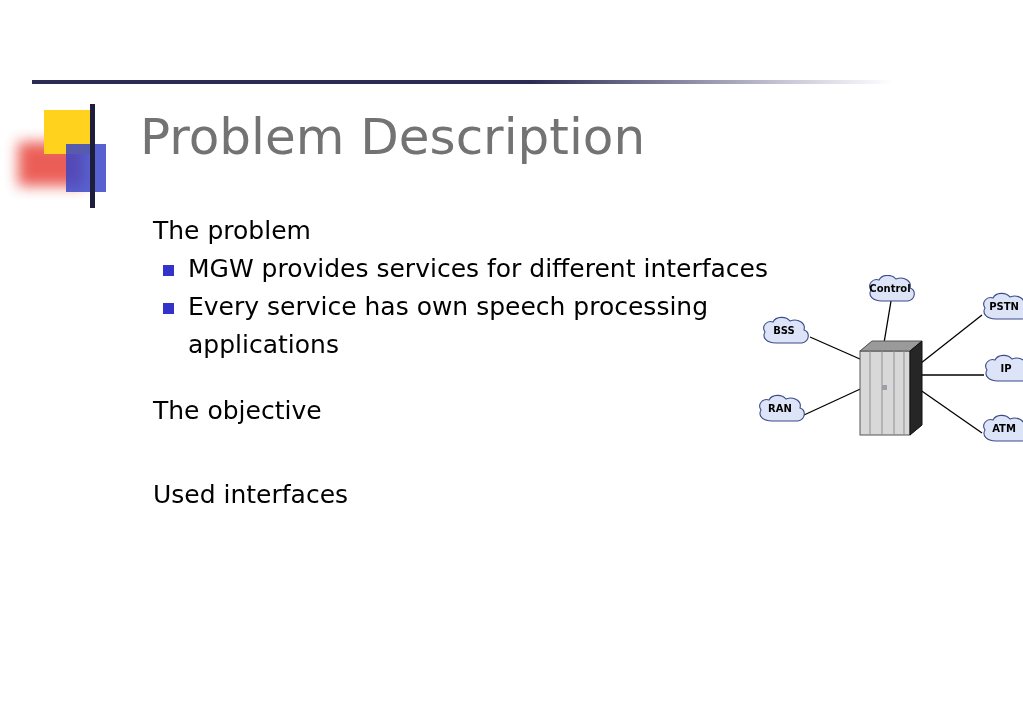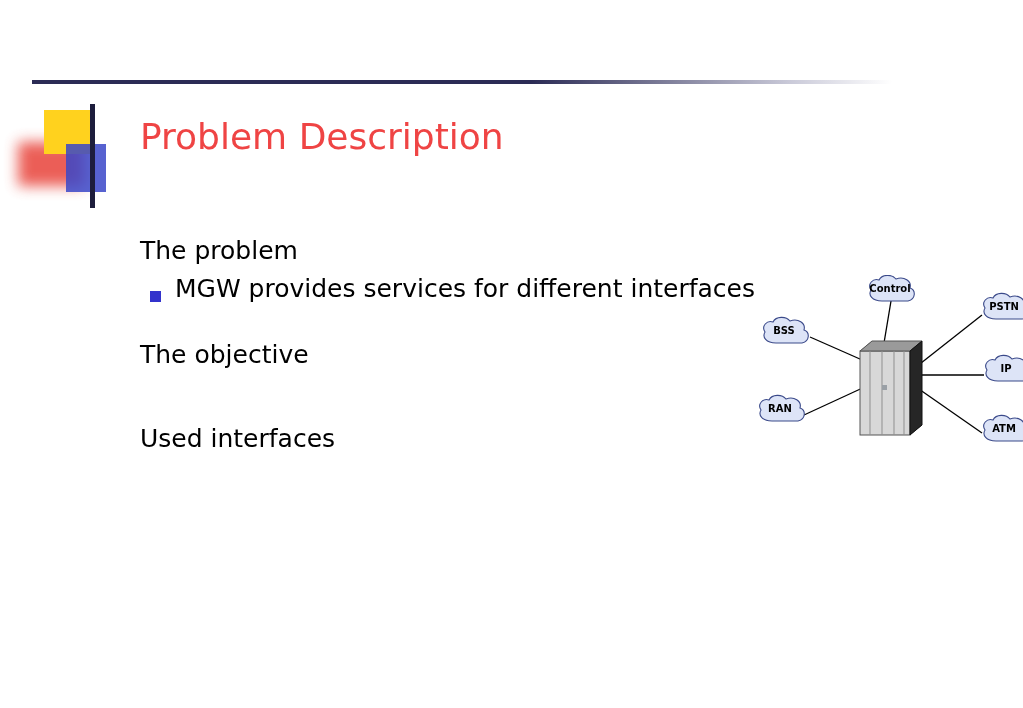--- a/index.html
+++ b/index.html
@@ -69,45 +69,44 @@
     top: 80px;
     width: 860px;
     height: 4px;
     background: linear-gradient(to right, #2b2b55 0%, #2b2b55 58%, #c9c9d8 88%, #ffffff 100%);
   }
 
   
   .title {
     position: absolute;
     left: 140px;
-    top: 116px;
-    font-size: 36px;
-    color: #ef4444;
+    top: 108px;
+    font-size: 50px;
+    color: #737373;
     font-weight: normal;
     letter-spacing: 0px;
     white-space: nowrap;
   }
 
   
   .body-area {
     position: absolute;
-    left: 140px;
+    left: 153px;
     top: 212px;
     width: 760px;
-    margin-top: 20px;
   }
   .lvl1 {
     font-size: 25px;
     color: #000000;
     line-height: 38px;
     margin: 0 0 0 0;
   }
   .bullet-row {
     display: flex;
-    align-items: center;
+    align-items: flex-start;
     margin: 0;
   }
   .bullet-sq {
     flex: 0 0 auto;
     width: 11px;
     height: 11px;
     background: #3333cc;
     margin: 15px 14px 0 10px;
   }
   .bullet-text {
@@ -155,20 +154,24 @@
 
   <div class="body-area">
 
     <div class="lvl1">The problem</div>
 
     <div class="bullet-row">
       <span class="bullet-sq"></span>
       <span class="bullet-text">MGW provides services for different interfaces</span>
     </div>
 
+    <div class="bullet-row">
+      <span class="bullet-sq"></span>
+      <span class="bullet-text narrow">Every service has own speech processing applications</span>
+    </div>
 
     <div class="spacer-md"></div>
 
     <div class="lvl1">The objective</div>
 
 
     <div class="spacer-md"></div>
     <div class="spacer-sm"></div>
 
     <div class="lvl1">Used interfaces</div>

